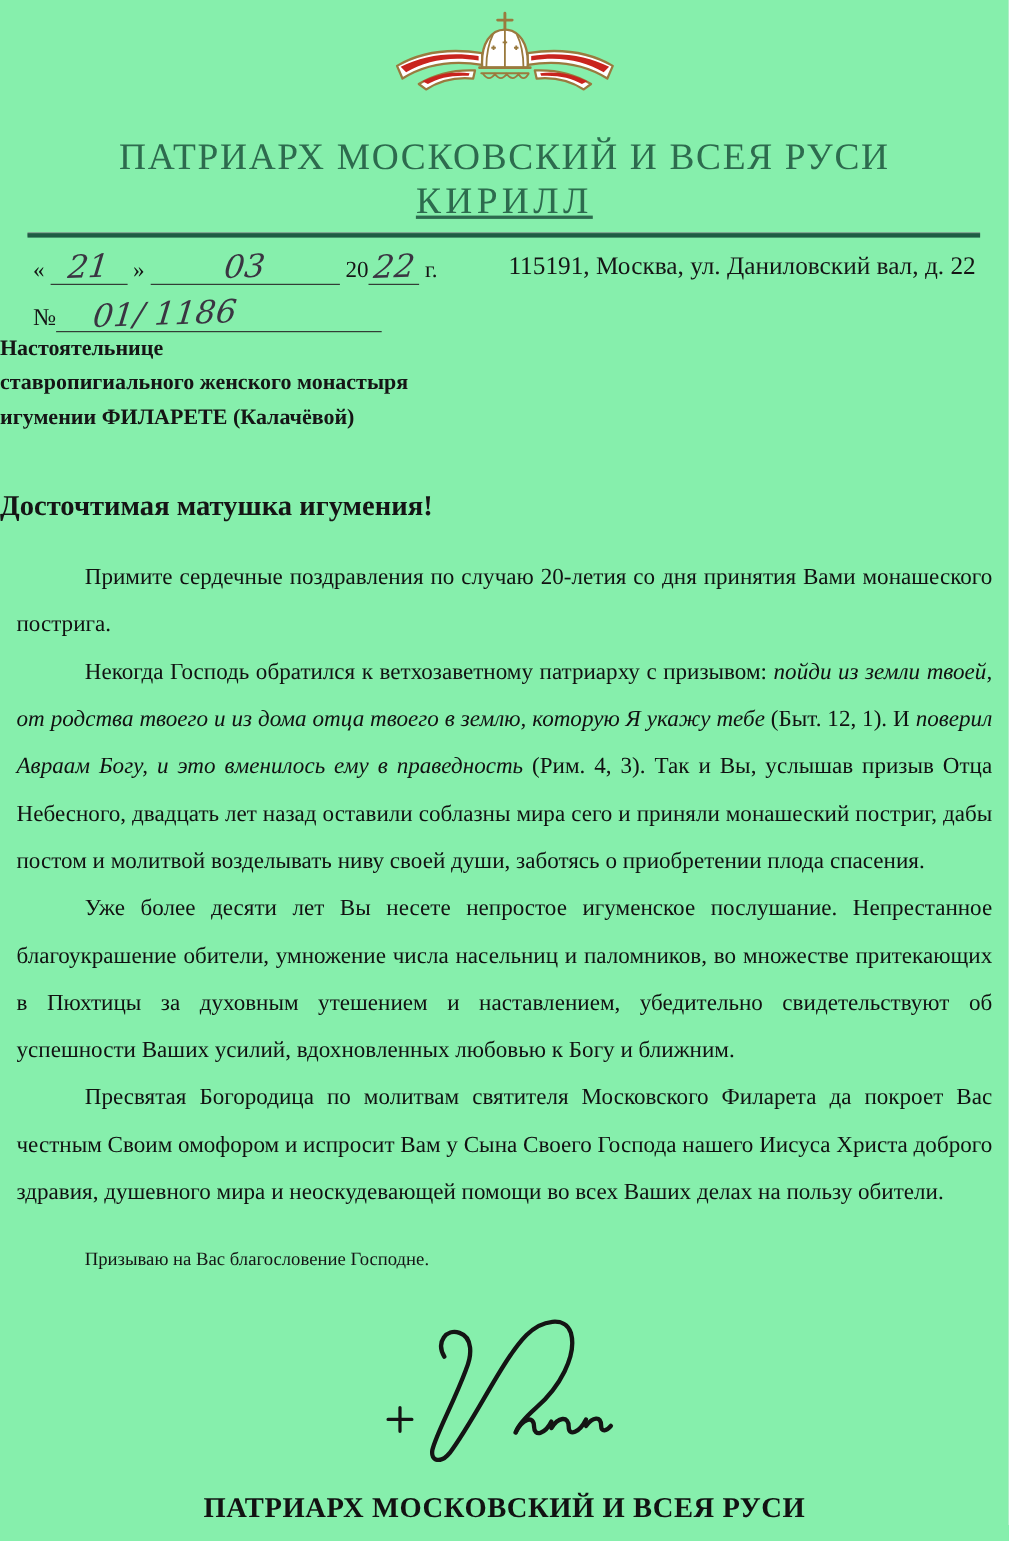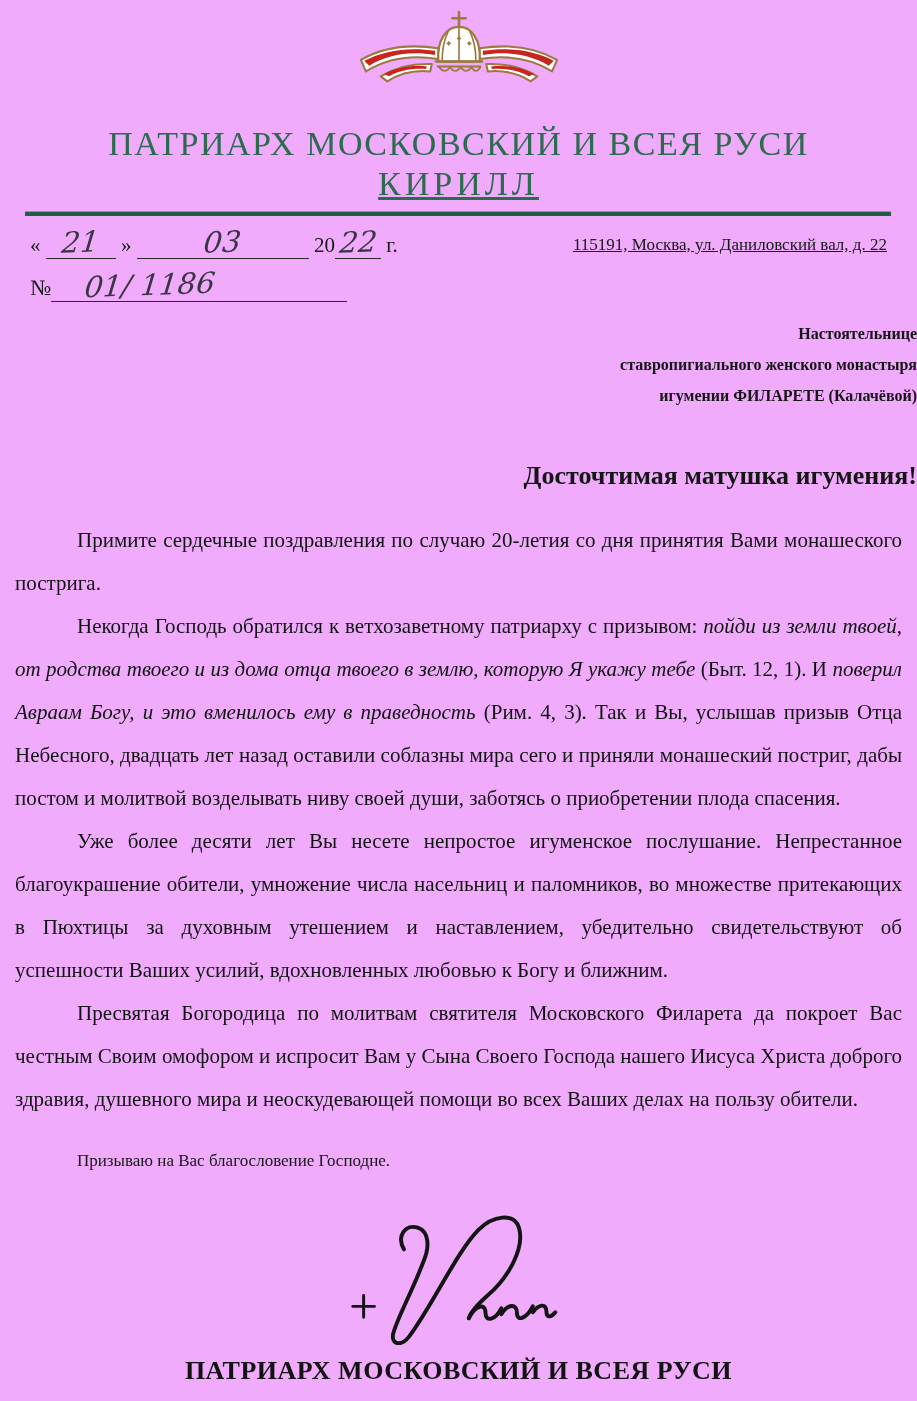--- a/index.html
+++ b/index.html
@@ -1,17 +1,17 @@
 <!DOCTYPE html>
 <html style="--green: #2d6b4e; --rule: #1e5c44; --hand: #3a3542;"><head>
 <meta charset="utf-8">
 <style>
   html,body{margin:0;padding:0;background:#e8e8e8;}
   .page{
-    width:917px;height:1401px;margin:0 auto;background:#f0abfc;
+    width:917px;height:1401px;margin:0 auto;background:#86efac;
     position:relative;overflow:hidden;
     font-family:"Liberation Serif", serif;color:#151515;
   }
   
   .crest-wrap{padding-top:8px;display:flex;justify-content:center;}
   
   .hdr{margin-top:32px;text-align:center;color:var(--green,#2d6b4e);line-height:40px;}
   .hdr-line1{font-size:34px;letter-spacing:1.5px;}
   .hdr-line2{font-size:34px;letter-spacing:4px;text-decoration:underline;}
   .rule{margin:8px auto 0 25px;width:866px;height:4px;background:var(--rule,#1e5c44);
@@ -21,27 +21,27 @@
             padding:10px 30px 0 30px;font-size:21px;}
   .date-left{white-space:nowrap;}
   .uline{display:inline-block;border-bottom:1.5px solid #2a2a2a;text-align:center;
          vertical-align:baseline;height:32px;line-height:32px;}
   .u-day{width:70px;}
   .u-month{width:172px;}
   .u-year{width:46px;}
   .u-num{width:262px;text-align:left;padding-left:34px;}
   .hand{font-family:"DejaVu Serif", serif;font-style:italic;font-size:29px;
         color:var(--hand,#3a3542);display:inline-block;transform:skewX(-8deg) rotate(-2deg);}
-  .address{font-size:17px;padding-bottom:4px;text-decoration:underline;}
+  .address{font-size:23px;padding-bottom:4px;}
   .num-row{padding:10px 30px 0 30px;font-size:22px;}
   
-  .addressee{margin-top:16px;text-align:right;font-weight:bold;
-             font-size:16px;line-height:31px;}
+  .addressee{text-align:left;font-weight:bold;
+             font-size:20px;line-height:31px;}
   
-  .salutation{margin-top:50px;text-align:right;font-weight:bold;font-size:26px;}
+  .salutation{margin-top:50px;text-align:left;font-weight:bold;font-size:26px;}
   
   .body{margin:28px 15px 0 15px;}
   .body p{margin:0;text-align:justify;text-indent:62px;
           font-size:21px;line-height:43px;color:#111;}
   .it{font-style:italic;}
   .closing{margin:30px 15px 0 15px;font-size:17px;text-indent:62px;}
   
   .sig-wrap{margin-top:24px;display:flex;justify-content:center;}
   
   .footer{position:absolute;left:0;right:0;bottom:15px;text-align:center;

